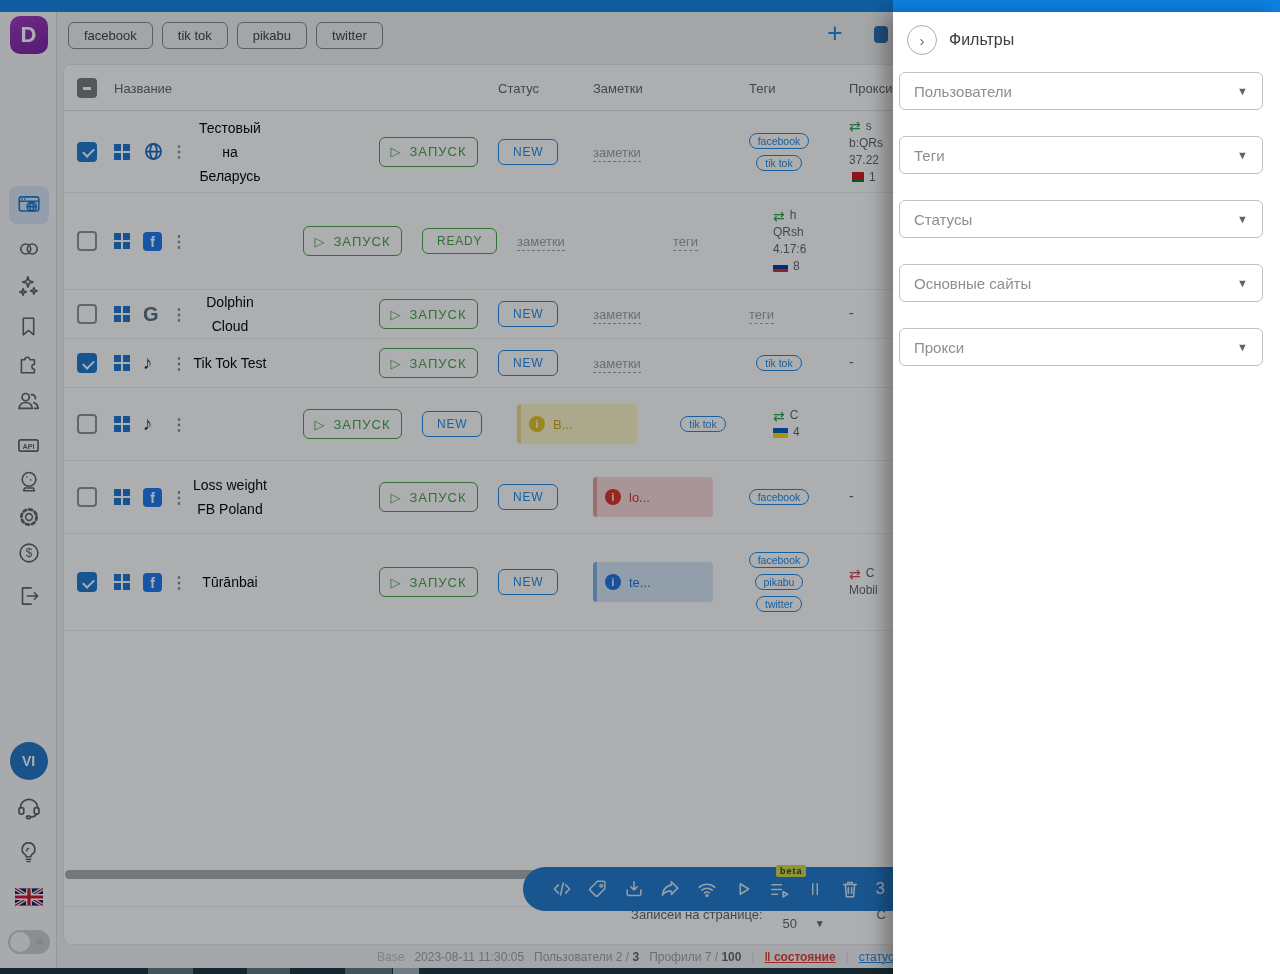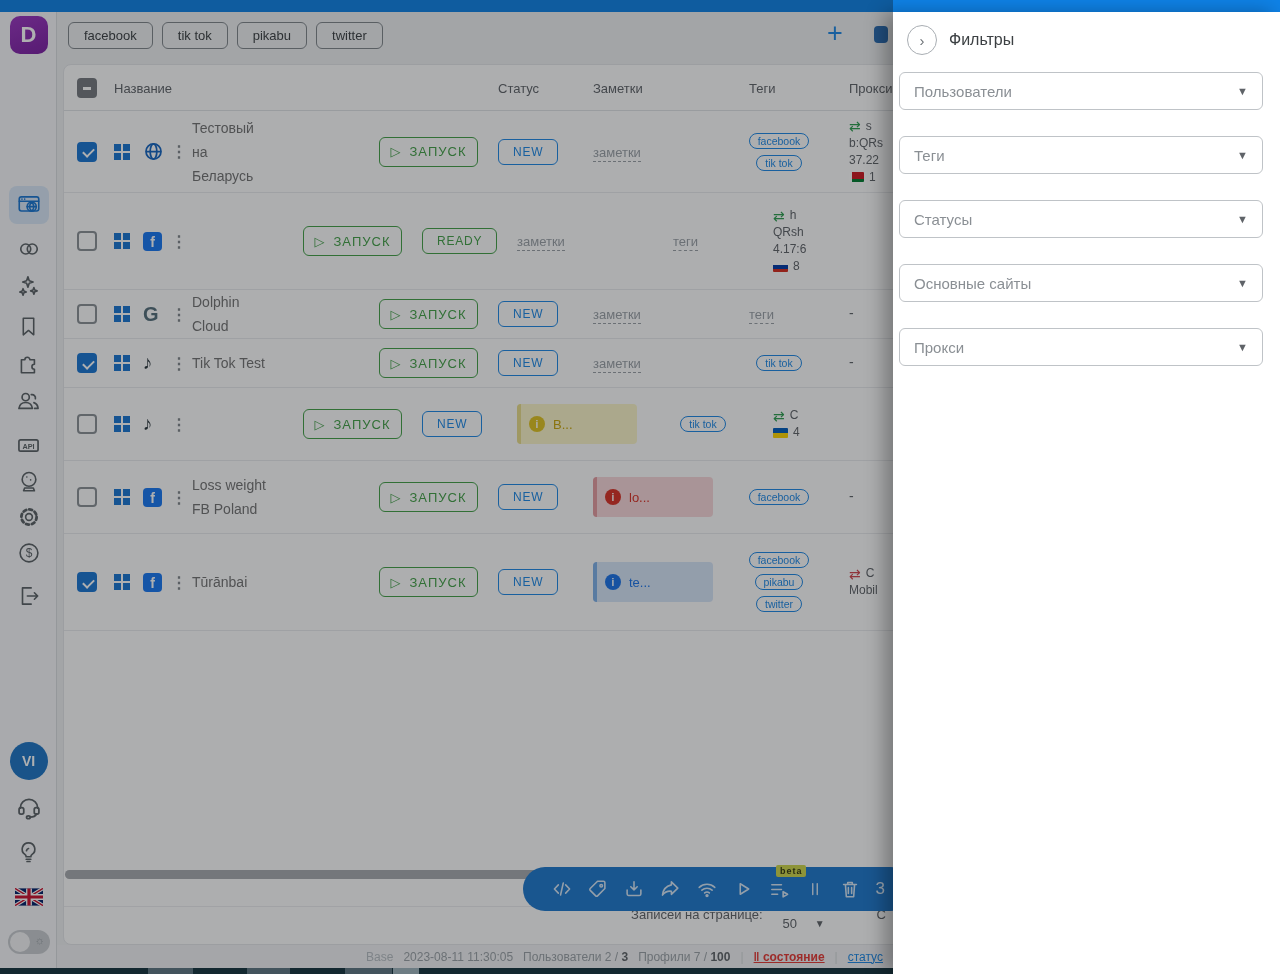--- a/index.html
+++ b/index.html
@@ -55,22 +55,22 @@
   .cb.checked::after { content:""; position:absolute; left:4px; top:4.5px; width:9px; height:5px;
         border-left:2px solid #fff; border-bottom:2px solid #fff; transform:rotate(-45deg); }
   #thead .cb { position:absolute; left:13px; top:13px; }
 
   
   .row { display:flex; align-items:center; padding-left:13px; border-bottom:1px solid #e8eaed; position:relative; }
   .c-cb { width:37px; flex:none; }
   .c-os { width:29px; flex:none; }
   .c-site { width:28px; flex:none; display:flex; align-items:center; }
   .c-kebab { width:21px; flex:none; color:#80868b; font-size:16px; font-weight:700; }
-  .c-name { width:76px; flex:none; font-size:14px; color:#737373; line-height:24px;
-            word-break:break-word; overflow-wrap:anywhere; }
+  .c-name { width:76px; flex:none; font-size:14px; color:#000000; line-height:24px;
+            word-break:break-word; overflow-wrap:anywhere;text-align:center; }
   .c-launch { width:230px; flex:none; padding-left:111px; }
   .c-status { width:95px; flex:none; }
   .c-notes { width:156px; flex:none; }
   .c-tags { width:100px; flex:none; }
   .c-proxy { flex:1; font-size:12px; color:#5f6368; line-height:17px; }
   .winicon { width:16px; height:16px; display:grid; grid-template-columns:7px 7px; grid-template-rows:7px 7px; gap:2px; }
   .winicon i { background:#1976d2; }
   .fbicon { width:19px; height:19px; border-radius:4px; background:#1877f2; color:#fff;
             font-weight:700; font-size:14px; display:flex; align-items:flex-end; justify-content:center; line-height:17px; }
   .gicon { font-size:20px; font-weight:700; color:#546e7a; }
@@ -128,21 +128,21 @@
   
   #pill { left:466px; top:855px; width:390px; height:44px; border-radius:22px; background:#1d78cd;
           display:flex; align-items:center; justify-content:space-between; padding:0 28px; z-index:6; }
   #pill svg { stroke:#d7e6f5; fill:none; stroke-width:1.7; stroke-linecap:round; stroke-linejoin:round; }
   .pbtn { position:relative; background:none; border:none; display:flex; align-items:center; }
   #beta-badge { position:absolute; top:-13px; left:8px; background:#cdd64b; color:#33380e;
                 font-size:9px; font-weight:700; letter-spacing:1px; padding:1px 4px; border-radius:2px; }
   #sel-count { color:#dcebf9; font-size:17px; }
 
   
-  #statusbar { left:4px; top:945px; width:893px; height:23px; background:#f1f2f4; z-index:2;
+  #statusbar { left:15px; top:945px; width:893px; height:23px; background:#f1f2f4; z-index:2;
                display:flex; align-items:center; justify-content:flex-end; gap:10px;
                padding-right:14px; font-size:12px; color:#9aa0a6; }
   #statusbar b { color:#5f6368; }
   .sep { color:#d4d6d9; }
   #state-link { color:#e53935; text-decoration:underline; font-weight:700; }
   #status-link { color:#1e88e5; text-decoration:underline; }
 
   
   #taskbar { left:0; top:968px; width:893px; height:6px; background:#14323e; z-index:2; }
   #taskbar i { position:absolute; top:0; height:6px; background:#5d7682; }

